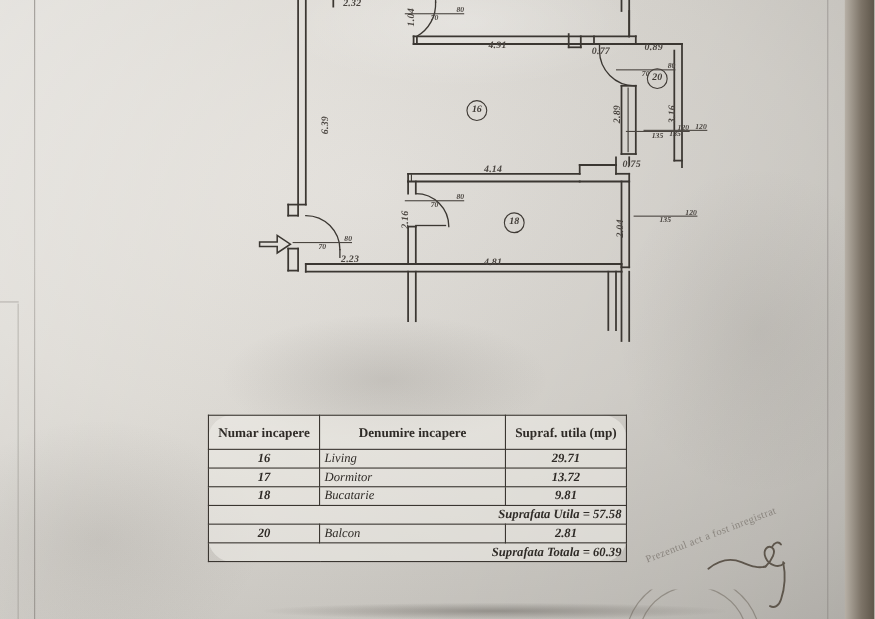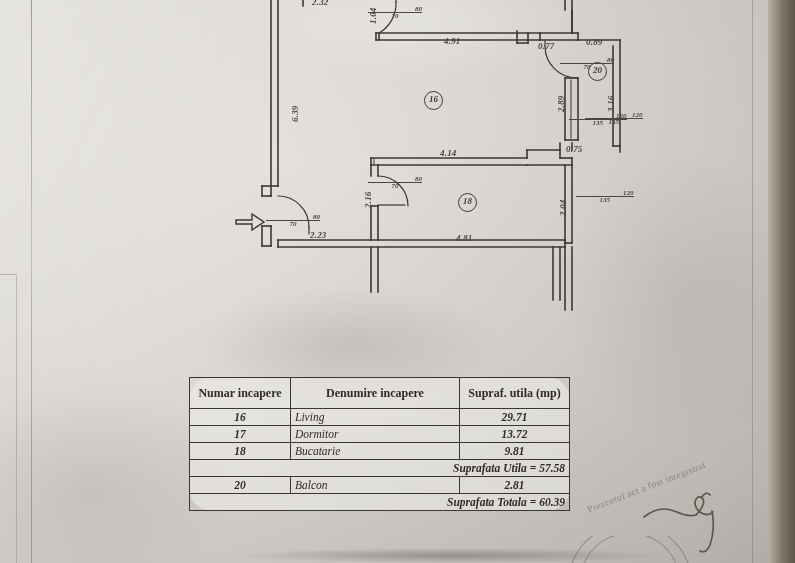--- a/index.html
+++ b/index.html
@@ -229,21 +229,21 @@
 <div class="roomnum" style="left:458px;top:193px;">18</div>
 <div class="roomnum" style="left:588px;top:62px;">20</div>
 
 <div class="dim" style="left:312px;top:-3px;">2.32</div>
 <div class="dim" style="left:444px;top:36px;">4.91</div>
 <div class="dim" style="left:586px;top:37px;">0.89</div>
 <div class="dim" style="left:538px;top:41px;text-align:center;">0.77</div>
 <div class="dim" style="left:440px;top:148px;">4.14</div>
 <div class="dim" style="left:566px;top:144px;">0.75</div>
 <div class="dim" style="left:310px;top:230px;">2.23</div>
-<div class="dim" style="left:456px;top:233px;">4.81</div>
+<div class="dim" style="left:440px;top:233px;">4.81</div>
 
 <div class="dim v" style="left:368px;top:2px;transform:rotate(-90deg) translate(-22px,0);">1.04</div>
 <div class="dim v" style="left:290px;top:100px;transform:rotate(-90deg) translate(-22px,0);">6.39</div>
 <div class="dim v" style="left:556px;top:90px;transform:rotate(-90deg) translate(-22px,0);">2.89</div>
 <div class="dim v" style="left:606px;top:90px;transform:rotate(-90deg) translate(-22px,0);">3.16</div>
 <div class="dim v" style="left:363px;top:186px;transform:rotate(-90deg) translate(-22px,0);">2.16</div>
 <div class="dim v" style="left:558px;top:194px;transform:rotate(-90deg) translate(-22px,0);">2.04</div>
 
 <div class="doorlbl" style="left:368px;top:6px;">
   <span class="top">80</span>

